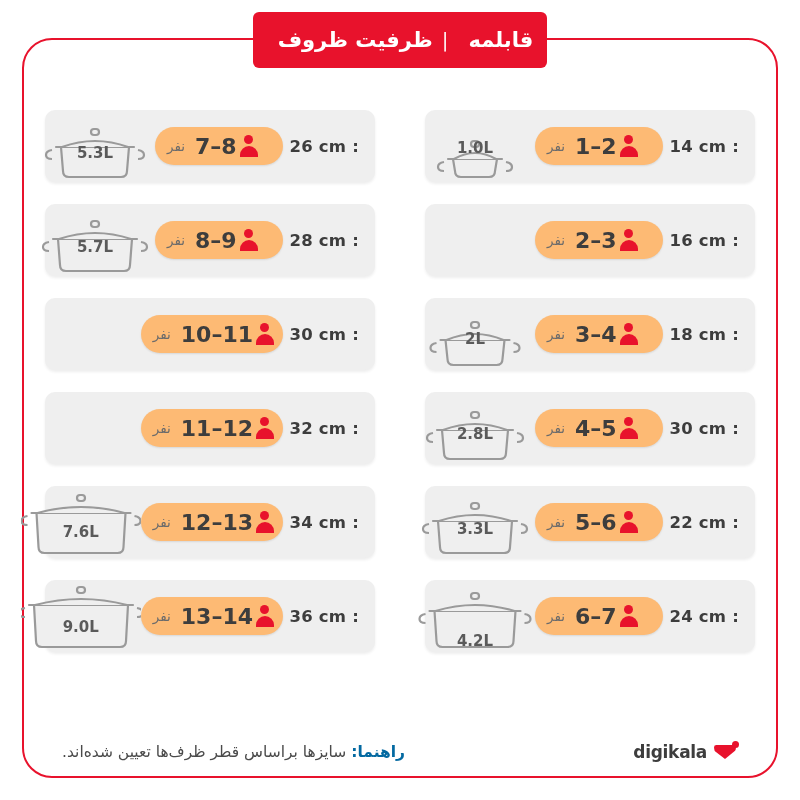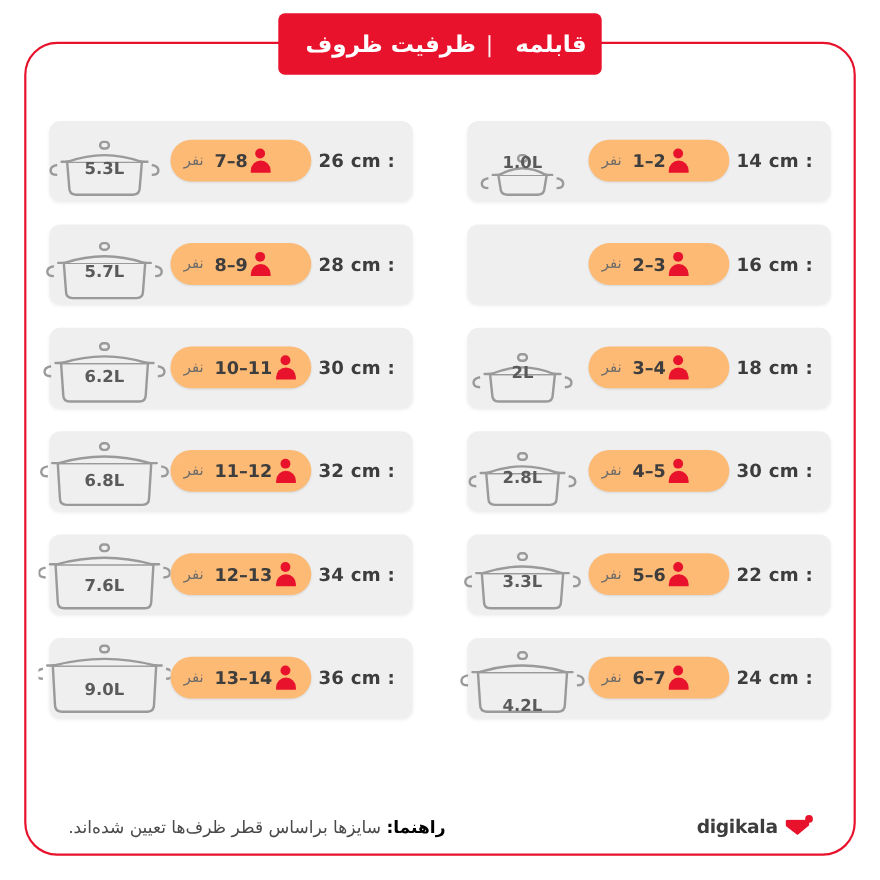--- a/index.html
+++ b/index.html
@@ -112,21 +112,21 @@
     box-sizing: border-box;
   }
   .pill .nafar {
     font-size: 13.5px;
     color: #6b6b6b;
     direction: rtl;
     margin-left: 2px;
     margin-right: 4px;
   }
   .pill .persons {
-    font-size: 16px;
+    font-size: 22px;
     font-weight: bold;
     color: #3d3d3d;
     direction: ltr;
     unicode-bidi: isolate;
     margin-left: 6px;
     white-space: nowrap;
     text-align: right;
   }
   .person-icon {
     width: 20px;
@@ -188,21 +188,21 @@
     justify-content: space-between;
     padding: 0 40px;
     box-sizing: border-box;
   }
   #footer-note {
     font-size: 15.5px;
     color: #4a4a4a;
     direction: rtl;
   }
   #footer-note .lead {
-    color: #000000;
+    color: #0369a1;
     font-weight: bold;
   }
   #brand {
     display: flex;
     align-items: center;
     gap: 7px;
   }
   #brand .mark {
     width: 24px;
     height: 24px;
@@ -421,52 +421,30 @@
       <div class="row-card">
         <div class="size-label">30 cm :</div>
         <div class="pill">
           <span class="nafar">نفر</span>
           <span class="persons">10–11</span>
           <span class="person-icon">
             <span class="head"></span>
             <span class="body"></span>
           </span>
         </div>
-        <div class="pot-wrap">
-  <svg class="pot-svg" width="120" height="66" viewBox="0 0 120 66" fill="none" xmlns="http://www.w3.org/2000/svg">
-    <path d="M 20.5 29 L 22.5 58 Q 22.5 64 28.5 64 L 91.5 64 Q 97.5 64 97.5 58 L 99.5 29 Z" stroke="#9a9a9a" stroke-width="2.2" fill="#efefef"></path>
-    <path d="M 15.5 29 L 104.5 29" stroke="#9a9a9a" stroke-width="2.2" stroke-linecap="round"></path>
-    <path d="M 21.5 29 Q 60 17 98.5 29" stroke="#9a9a9a" stroke-width="2.2" fill="#efefef"></path>
-    <rect x="56" y="11" width="8" height="6" rx="3" stroke="#9a9a9a" stroke-width="2.2" fill="#efefef"></rect>
-    <path d="M 11.5 32 q -6 1 -6 5 q 0 4 6 4" stroke="#9a9a9a" stroke-width="2.2" fill="none"></path>
-    <path d="M 108.5 32 q 6 1 6 5 q 0 4 -6 4" stroke="#9a9a9a" stroke-width="2.2" fill="none"></path>
-  </svg>
-          <span class="vol-label" style="top: 35px;">6.2L</span>
-        </div>
       </div>
       <div class="row-card">
         <div class="size-label">32 cm :</div>
         <div class="pill">
           <span class="nafar">نفر</span>
           <span class="persons">11–12</span>
           <span class="person-icon">
             <span class="head"></span>
             <span class="body"></span>
           </span>
-        </div>
-        <div class="pot-wrap">
-  <svg class="pot-svg" width="120" height="66" viewBox="0 0 120 66" fill="none" xmlns="http://www.w3.org/2000/svg">
-    <path d="M 17.5 26 L 19.5 58 Q 19.5 64 25.5 64 L 94.5 64 Q 100.5 64 100.5 58 L 102.5 26 Z" stroke="#9a9a9a" stroke-width="2.2" fill="#efefef"></path>
-    <path d="M 12.5 26 L 107.5 26" stroke="#9a9a9a" stroke-width="2.2" stroke-linecap="round"></path>
-    <path d="M 18.5 26 Q 60 14 101.5 26" stroke="#9a9a9a" stroke-width="2.2" fill="#efefef"></path>
-    <rect x="56" y="8" width="8" height="6" rx="3" stroke="#9a9a9a" stroke-width="2.2" fill="#efefef"></rect>
-    <path d="M 8.5 29 q -6 1 -6 5 q 0 4 6 4" stroke="#9a9a9a" stroke-width="2.2" fill="none"></path>
-    <path d="M 111.5 29 q 6 1 6 5 q 0 4 -6 4" stroke="#9a9a9a" stroke-width="2.2" fill="none"></path>
-  </svg>
-          <span class="vol-label" style="top: 36px;">6.8L</span>
         </div>
       </div>
       <div class="row-card">
         <div class="size-label">34 cm :</div>
         <div class="pill">
           <span class="nafar">نفر</span>
           <span class="persons">12–13</span>
           <span class="person-icon">
             <span class="head"></span>
             <span class="body"></span>

